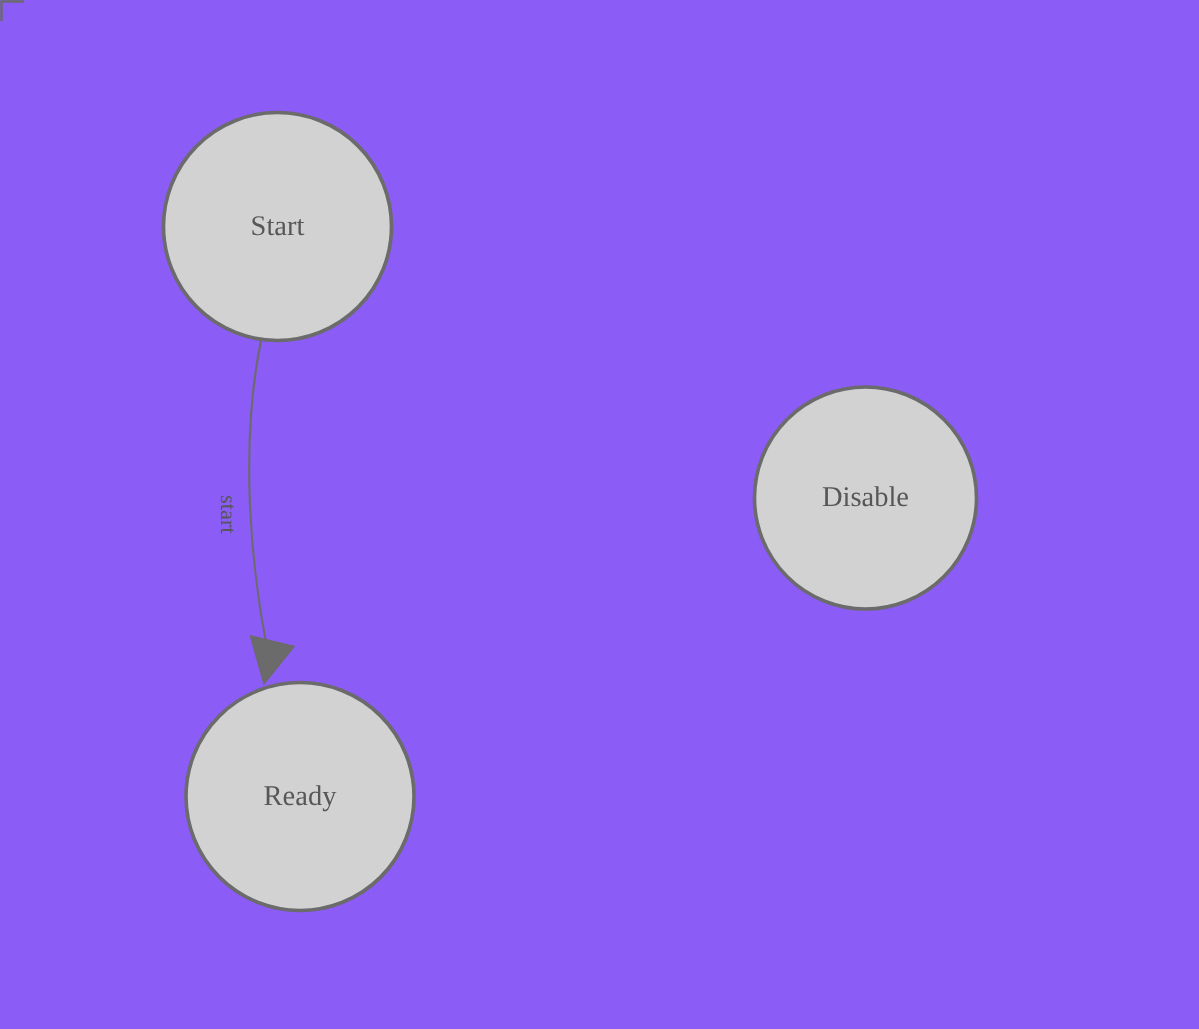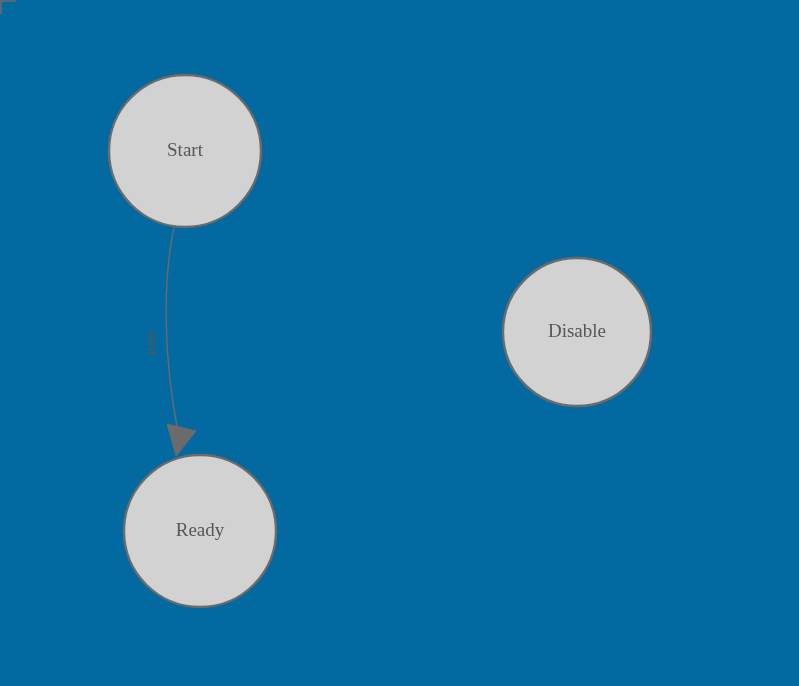--- a/index.html
+++ b/index.html
@@ -58,21 +58,21 @@
   }
   .corner-mark {
     fill: none;
     stroke: #6b6b6b;
     stroke-width: 1.6;
   }
 </style>
 </head>
 <body>
 
-<div id="canvas" style="width: 799px; height: 686px; background: #0369a1;">
+<div id="canvas" style="width: 799px; height: 686px; background: #8b5cf6;">
   <svg id="diagram-svg" viewBox="0 0 799 686" xmlns="http://www.w3.org/2000/svg">
 
     <path class="corner-mark" d="M 1,14 L 1,1 L 16,1"></path>
 
     <g>
       <path class="edge-path" d="M 174,227 C 162,285 164,360 178,432"></path>
       <path class="edge-arrowhead" d="M 167,424 L 196,431 L 176,456 Z"></path>
       <text class="edge-label" x="151" y="343" transform="rotate(90 151 343)">start</text>
     </g>
 

